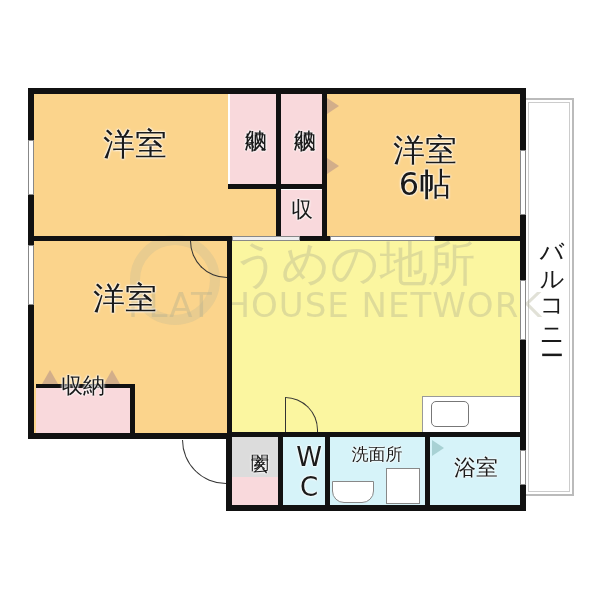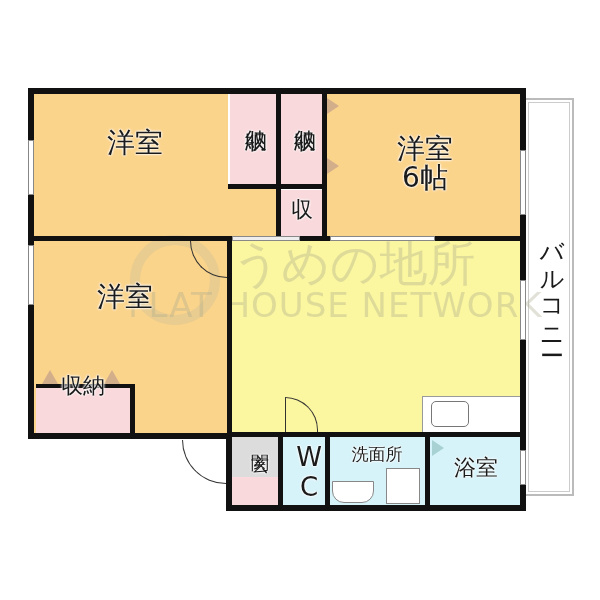--- a/index.html
+++ b/index.html
@@ -8,21 +8,21 @@
   .wall{position:absolute;background:#111;}
   .room{position:absolute;box-sizing:border-box;}
   .orange{background:#fbd48c;}
   .pink{background:#f9d9dc;}
   .yellow{background:#fbf6a0;}
   .blue{background:#d6f3f9;}
   .gray{background:#dcdcdc;}
   .label{position:absolute;text-align:center;color:#1a1a1a;line-height:1.05;
     text-shadow:0 0 2px #fff,0 0 2px #fff,0 0 3px #fff;}
   .label .l1,.label .l2{display:block;}
-  .big{font-size:28px;}
+  .big{font-size:32px;}
   .mid{font-size:22px;}
   .vert{writing-mode:vertical-rl;}
   .window{position:absolute;background:#fff;border:1px solid #888;box-sizing:border-box;}
   .door-arc{position:absolute;border:1px solid #333;box-sizing:border-box;}
   .watermark{position:absolute;color:rgba(170,170,140,0.35);pointer-events:none;white-space:nowrap;}
   .balcony{position:absolute;border:2px solid #bbb;box-sizing:border-box;background:#fff;}
   .balcony-inner{position:absolute;border:1px solid #ccc;box-sizing:border-box;}
   .tri{position:absolute;width:0;height:0;}
 </style>
 </head>

